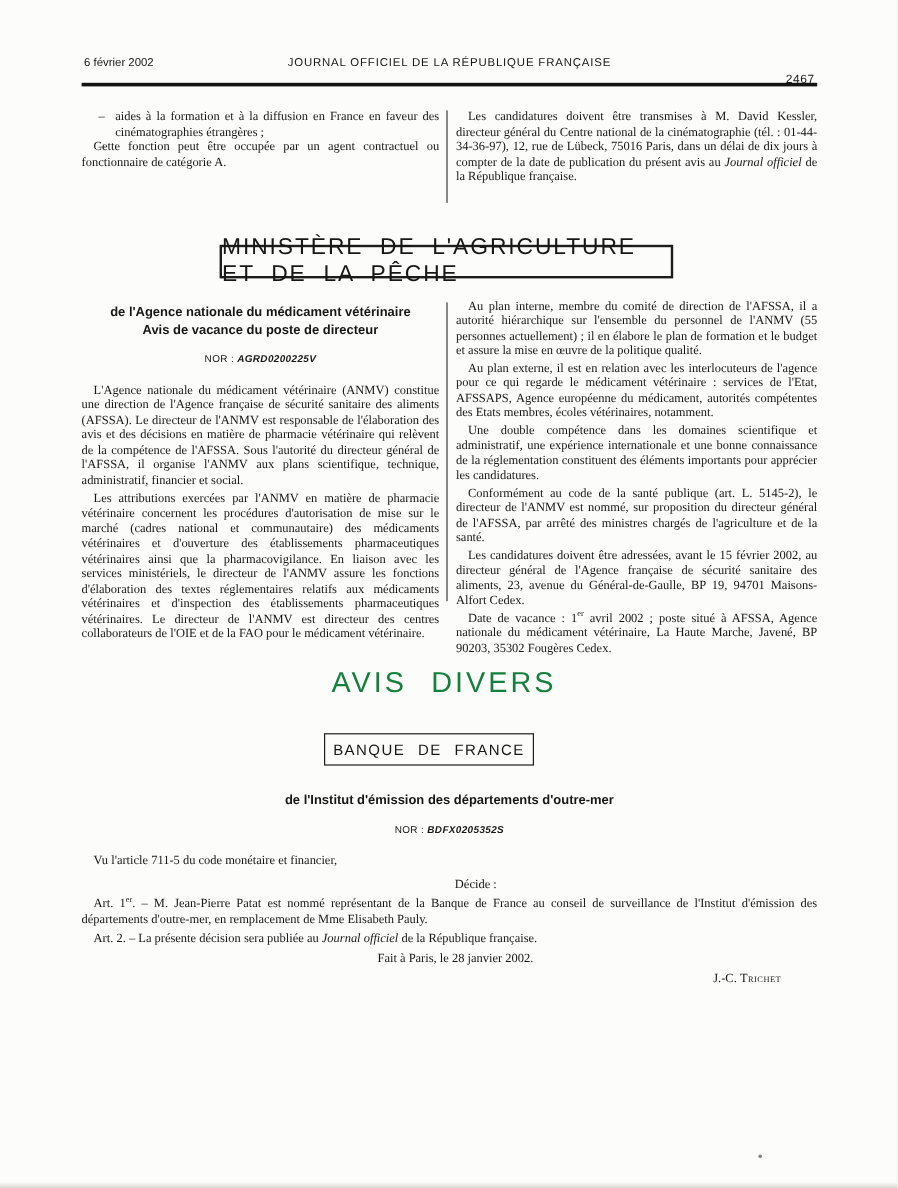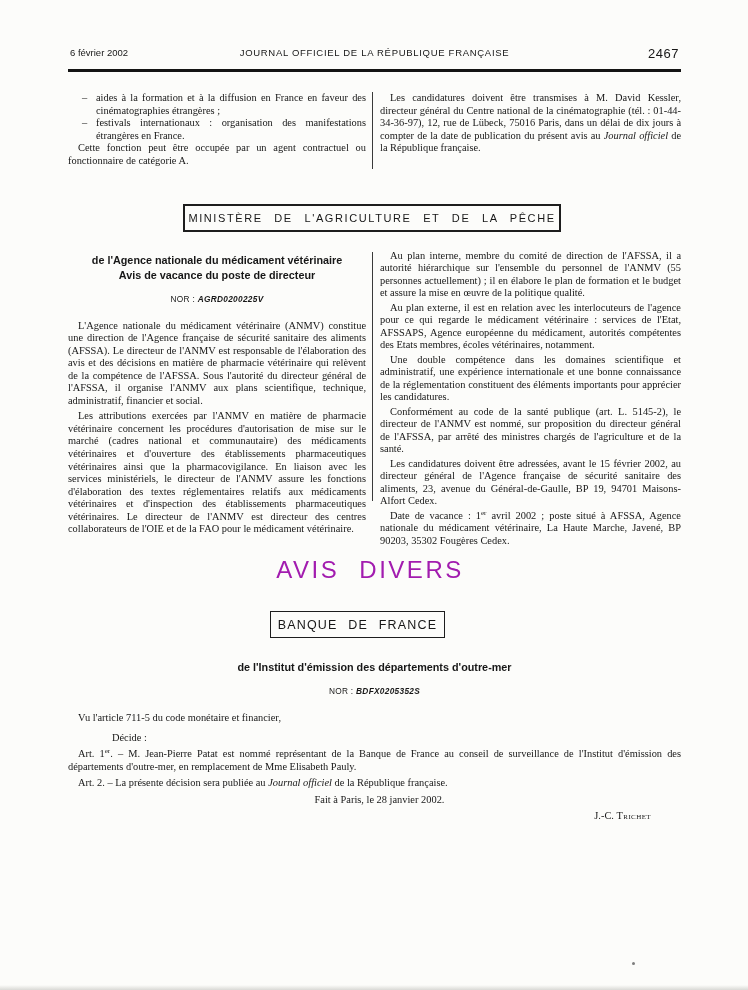--- a/index.html
+++ b/index.html
@@ -7,21 +7,21 @@
     position:relative; width:748px; height:990px; margin:0 auto;
     background:#fcfcfa; color:#171717; overflow:hidden;
     font-family:"Liberation Serif", serif;
   }
 
   
   .header { position:absolute; left:68px; top:45px; width:613px; height:20px;
             font-family:"Liberation Sans", sans-serif; font-size:9.5px; }
   .header .date  { position:absolute; left:2px; top:2px;text-align:right; }
   .header .jtitle{ display:block; text-align:center; letter-spacing:.7px; padding-top:2px; }
-  .header .pnum  { position:absolute; right:2px; top:1px; font-size:13px; letter-spacing:.5px; }
+  .header .pnum  { position:absolute; right:2px; top:16px; font-size:10px; letter-spacing:.5px; }
   .header-rule { position:absolute; left:68px; top:69px; width:613px; height:3px; background:#141414; }
 
   
   p { margin:0 0 3px; text-align:justify; text-indent:10px;
       font-size:10.4px; line-height:12.55px; }
   .hang { position:relative; padding-left:28px; text-indent:0; margin-bottom:0; }
   .hang .dash { position:absolute; left:14px; }
 
   
   .col { position:absolute; }
@@ -31,40 +31,40 @@
   .mid-right { left:380px; top:250px; width:301px; }
   .mid-right p { line-height:12.25px; }
   .vrule { position:absolute; width:1px; background:#3a3a3a; }
   .vrule-top { left:372px; top:92px;  height:77px; }
   .vrule-mid { left:372px; top:252px; height:249px; }
 
   
   .banner-box { position:absolute; display:flex; align-items:center; justify-content:center;
                 font-family:"Liberation Sans", sans-serif; background:#fcfcfa; }
   .ministry-banner { left:183px; top:204px; width:374px; height:24px;
-                     border:2px solid #1d1d1d; font-size:11px; letter-spacing:1.6px; word-spacing:7px; }
+                     border:2px solid #1d1d1d; font-size:19px; letter-spacing:1.6px; word-spacing:7px; }
   .banque-banner   { left:270px; top:611px; width:173px; height:25px;
                      border:1.5px solid #1d1d1d; font-size:12.5px; letter-spacing:1.2px; word-spacing:6px; }
 
   
   .avis-heading { position:absolute; left:0; top:556px; width:740px; text-align:center;
                   font-family:"Liberation Sans", sans-serif; font-size:24px; font-weight:400;
-                  letter-spacing:2.5px; word-spacing:11px; color:#a21caf; }
+                  letter-spacing:2.5px; word-spacing:11px; color:#15803d; }
 
   
   .notice-title { font-family:"Liberation Sans", sans-serif; font-weight:700;
                   font-size:10.8px; line-height:13px; text-align:center; text-indent:0; margin:2px 0 0; }
   .nor { font-family:"Liberation Sans", sans-serif; font-size:8.3px; text-align:center;
          text-indent:0; margin:11px 0 14px; letter-spacing:.3px; }
   .nor .nor-val { font-style:italic; font-weight:700; }
 
   .decision-head { position:absolute; left:68px; top:659px; width:613px; }
   .decision-body { position:absolute; left:68px; top:712px; width:613px; }
   .decision-body p { margin-bottom:4px; }
-  .decide { margin:7px 0 8px; text-indent:44px; text-align:left; }
+  .decide { margin:7px 0 8px; text-indent:44px; text-align:center; }
   .art-label { font-weight:400; font-family:"Liberation Serif", serif; }
   sup { font-size:7px; vertical-align:super; line-height:0; }
   em.jo { font-style:italic; }
   .fait { margin-top:4px; text-align:center; }
   .sig { text-align:right; padding-right:30px; text-indent:0; margin-top:3px; }
   .sig .sc { font-variant:small-caps; letter-spacing:.4px; }
 
   .speck { position:absolute; left:632px; top:962px; width:3px; height:3px;
            background:#7d7d7d; border-radius:50%; }
   .bottom-shade { position:absolute; left:0; bottom:0; width:100%; height:5px;
@@ -82,21 +82,20 @@
   </div>
   <div class="header-rule"></div>
 
   <div class="col top-left">
     <p class="hang">
       <span class="dash">–</span>
       <span>aides à la formation et à la diffusion en France en faveur des cinématographies étrangères ;</span>
     </p>
     <p class="hang">
       <span class="dash">–</span>
-      <span>festivals internationaux : organisation des manifestations étrangères en France.</span>
     </p>
     <p>Cette fonction peut être occupée par un agent contractuel ou fonctionnaire de catégorie A.</p>
   </div>
 
   <div class="col top-right">
     <p><span>Les candidatures doivent être transmises à M. David Kessler, directeur général du Centre national de la cinématographie (tél. : 01-44-34-36-97), 12, rue de Lübeck, 75016 Paris, dans un délai de dix jours à compter de la date de publication du présent avis au </span><em class="jo">Journal officiel</em><span> de la République française.</span></p>
   </div>
   <div class="vrule vrule-top"></div>
 
   <div class="banner-box ministry-banner">MINISTÈRE  DE  L'AGRICULTURE  ET  DE  LA  PÊCHE</div>

